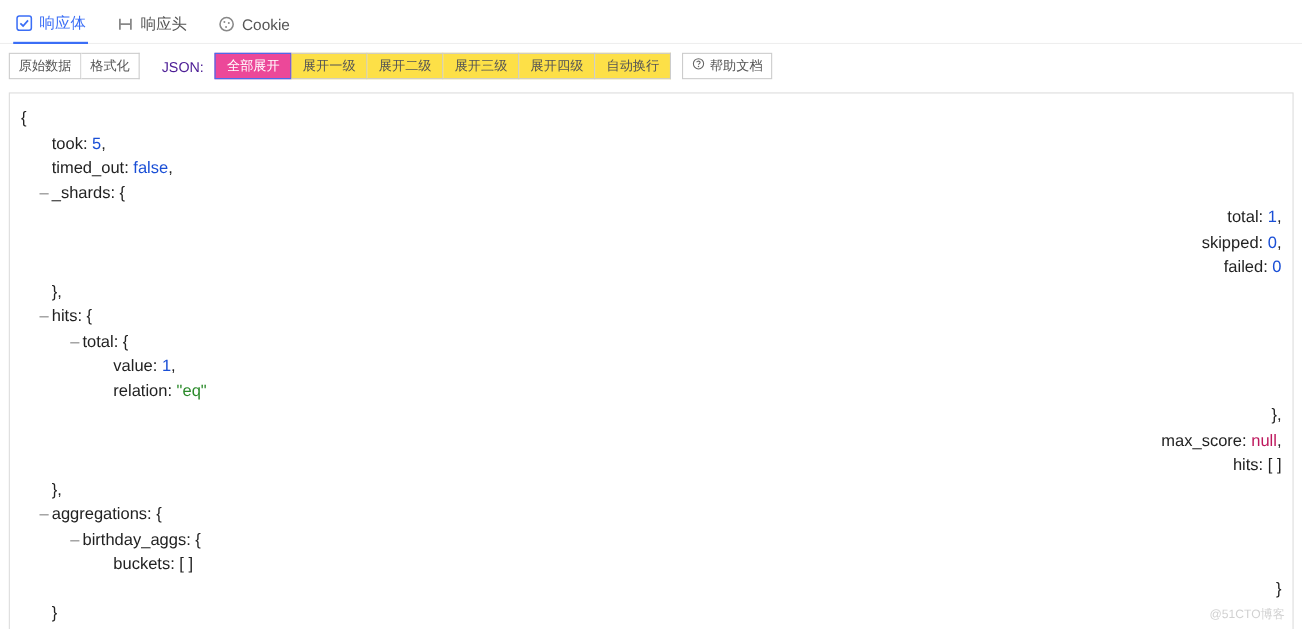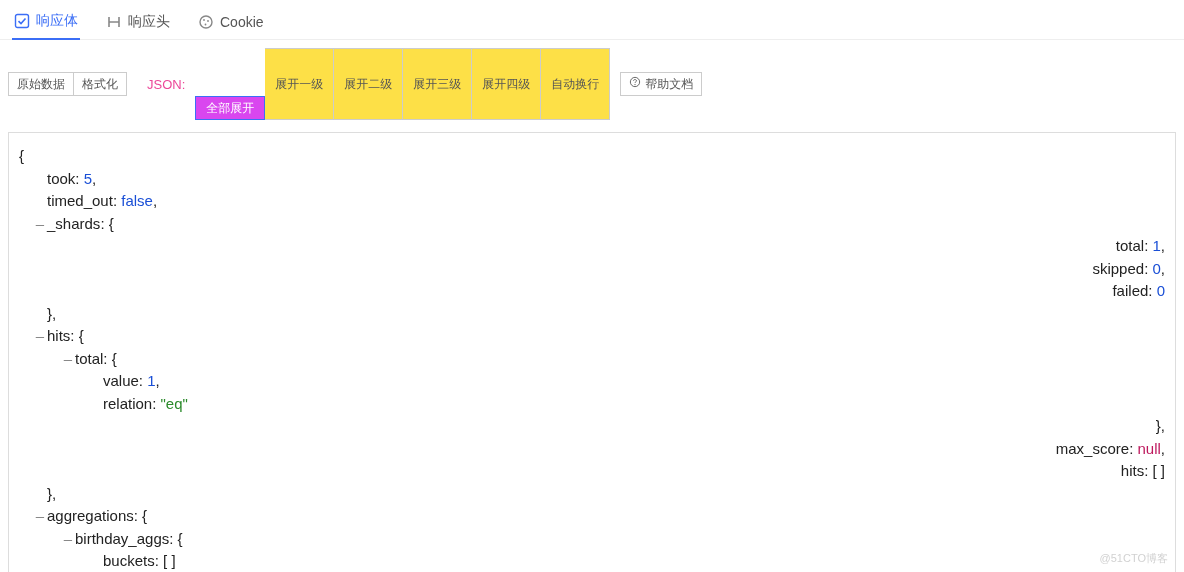--- a/index.html
+++ b/index.html
@@ -51,41 +51,40 @@
     background: #fff;
     color: #555;
     font-size: 12px;
     padding: 3px 8px;
     line-height: 16px;
     cursor: pointer;
   }
   .btn-group-plain .btn-plain + .btn-plain { border-left: none; }
   .json-label {
     font-size: 13px;
-    color: #ec4899;
+    color: #4c1d95;
     margin-left: 10px;
   }
   .expand-group {
     display: flex;
   }
   .expand-btn {
     border: 1px solid #ccc;
     background: #fde047;
     color: #555;
     font-size: 12px;
     padding: 3px 10px;
     line-height: 16px;
     cursor: pointer;
   }
   .expand-group .expand-btn + .expand-btn { border-left: none; }
   .expand-btn.active {
-    background: #d946ef;
+    background: #ec4899;
     color: #fff;
     border-color: #3b6ef6;
-    margin-top: 48px;
   }
   .help-btn {
     display: flex;
     align-items: center;
     gap: 4px;
   }
   .json-viewer {
     margin: 4px 8px 8px 8px;
     border: 1px solid #ddd;
     padding: 12px 10px;

